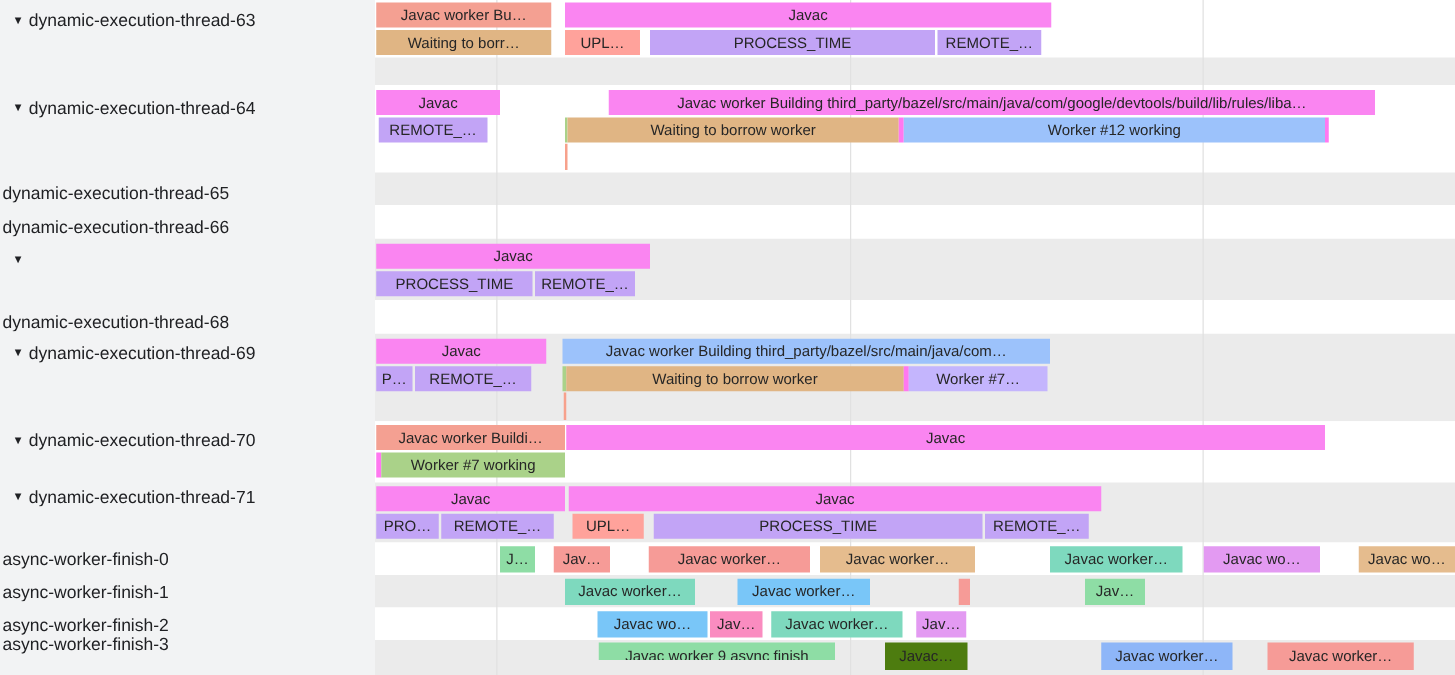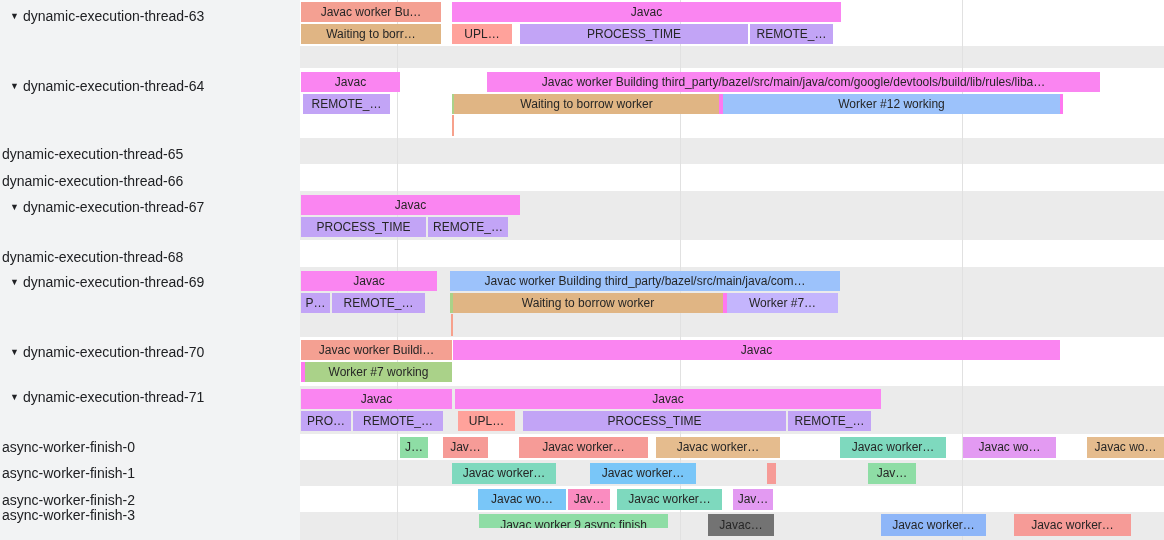--- a/index.html
+++ b/index.html
@@ -86,42 +86,41 @@
       <div class="slice" style="left: 1087px; top: 437px; width: 77px; height: 21px; background: rgb(229, 188, 142); line-height: 21px;">Javac wo…</div>
       <div class="slice" style="left: 452px; top: 463px; width: 104px; height: 21px; background: rgb(126, 217, 190); line-height: 21px;">Javac worker…</div>
       <div class="slice" style="left: 590px; top: 463px; width: 106px; height: 21px; background: rgb(121, 198, 248); line-height: 21px;">Javac worker…</div>
       <div class="slice" style="left: 767px; top: 463px; width: 9px; height: 21px; background: rgb(246, 155, 151); line-height: 21px;"></div>
       <div class="slice" style="left: 868px; top: 463px; width: 48px; height: 21px; background: rgb(142, 221, 165); line-height: 21px;">Jav…</div>
       <div class="slice" style="left: 478px; top: 489px; width: 88px; height: 21px; background: rgb(121, 198, 248); line-height: 21px;">Javac wo…</div>
       <div class="slice" style="left: 568px; top: 489px; width: 42px; height: 21px; background: rgb(250, 140, 192); line-height: 21px;">Jav…</div>
       <div class="slice" style="left: 617px; top: 489px; width: 105px; height: 21px; background: rgb(126, 217, 190); line-height: 21px;">Javac worker…</div>
       <div class="slice" style="left: 733px; top: 489px; width: 40px; height: 21px; background: rgb(227, 154, 242); line-height: 21px;">Jav…</div>
       <div class="slice" style="left: 479px; top: 514px; width: 189px; height: 14px; background: rgb(142, 221, 165); line-height: 22px;">Javac worker 9 async finish</div>
-      <div class="slice" style="left: 708px; top: 514px; width: 66px; height: 22px; background: #737373; line-height: 22px;">Javac…</div>
+      <div class="slice" style="left: 708px; top: 514px; width: 66px; height: 22px; background: #4d7c0f; line-height: 22px;">Javac…</div>
       <div class="slice" style="left: 881px; top: 514px; width: 105px; height: 22px; background: rgb(142, 182, 248); line-height: 22px;">Javac worker…</div>
       <div class="slice" style="left: 1014px; top: 514px; width: 117px; height: 22px; background: rgb(246, 155, 151); line-height: 22px;">Javac worker…</div>
     </div>
   <div class="panel">
       <div class="track-row" style="top: 5px;">
         <span class="arrow">▼</span>
         <span class="lbl">dynamic-execution-thread-63</span>
       </div>
       <div class="track-row" style="top: 75px;">
         <span class="arrow">▼</span>
         <span class="lbl">dynamic-execution-thread-64</span>
       </div>
       <div class="track-row plain" style="top: 143px;">
         <span class="lbl">dynamic-execution-thread-65</span>
       </div>
       <div class="track-row plain" style="top: 170px;">
         <span class="lbl">dynamic-execution-thread-66</span>
       </div>
       <div class="track-row" style="top: 196px;">
         <span class="arrow">▼</span>
-        <span class="lbl">dynamic-execution-thread-67</span>
       </div>
       <div class="track-row plain" style="top: 246px;">
         <span class="lbl">dynamic-execution-thread-68</span>
       </div>
       <div class="track-row" style="top: 271px;">
         <span class="arrow">▼</span>
         <span class="lbl">dynamic-execution-thread-69</span>
       </div>
       <div class="track-row" style="top: 341px;">
         <span class="arrow">▼</span>

